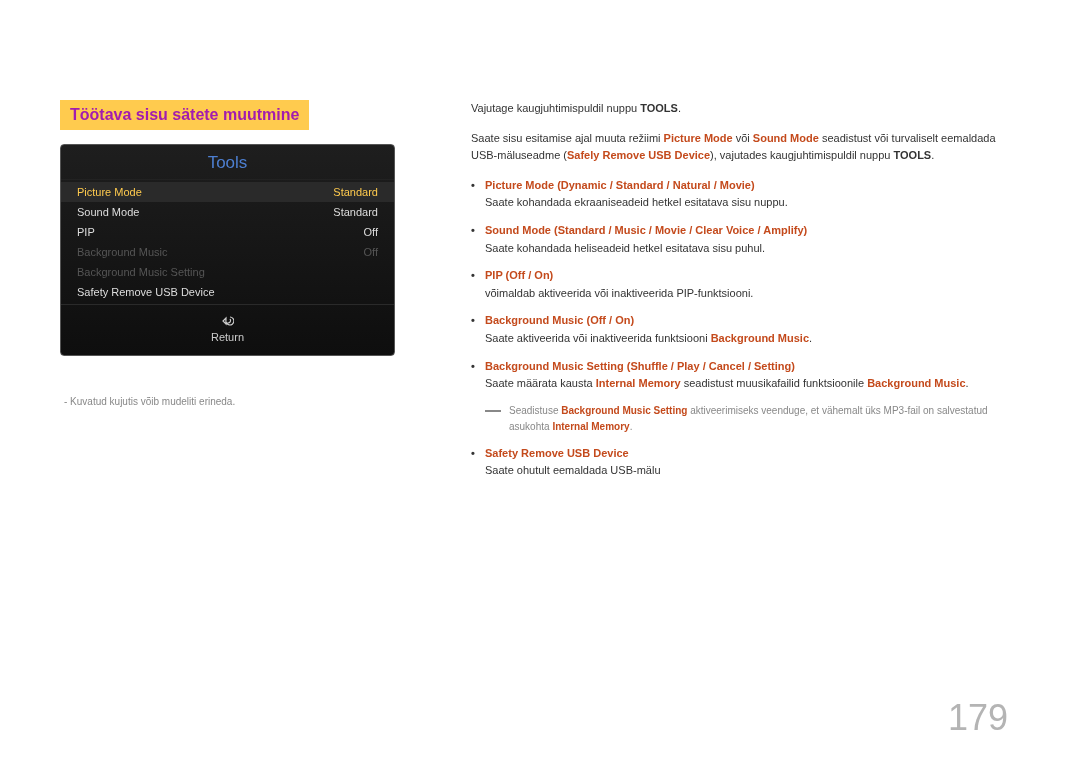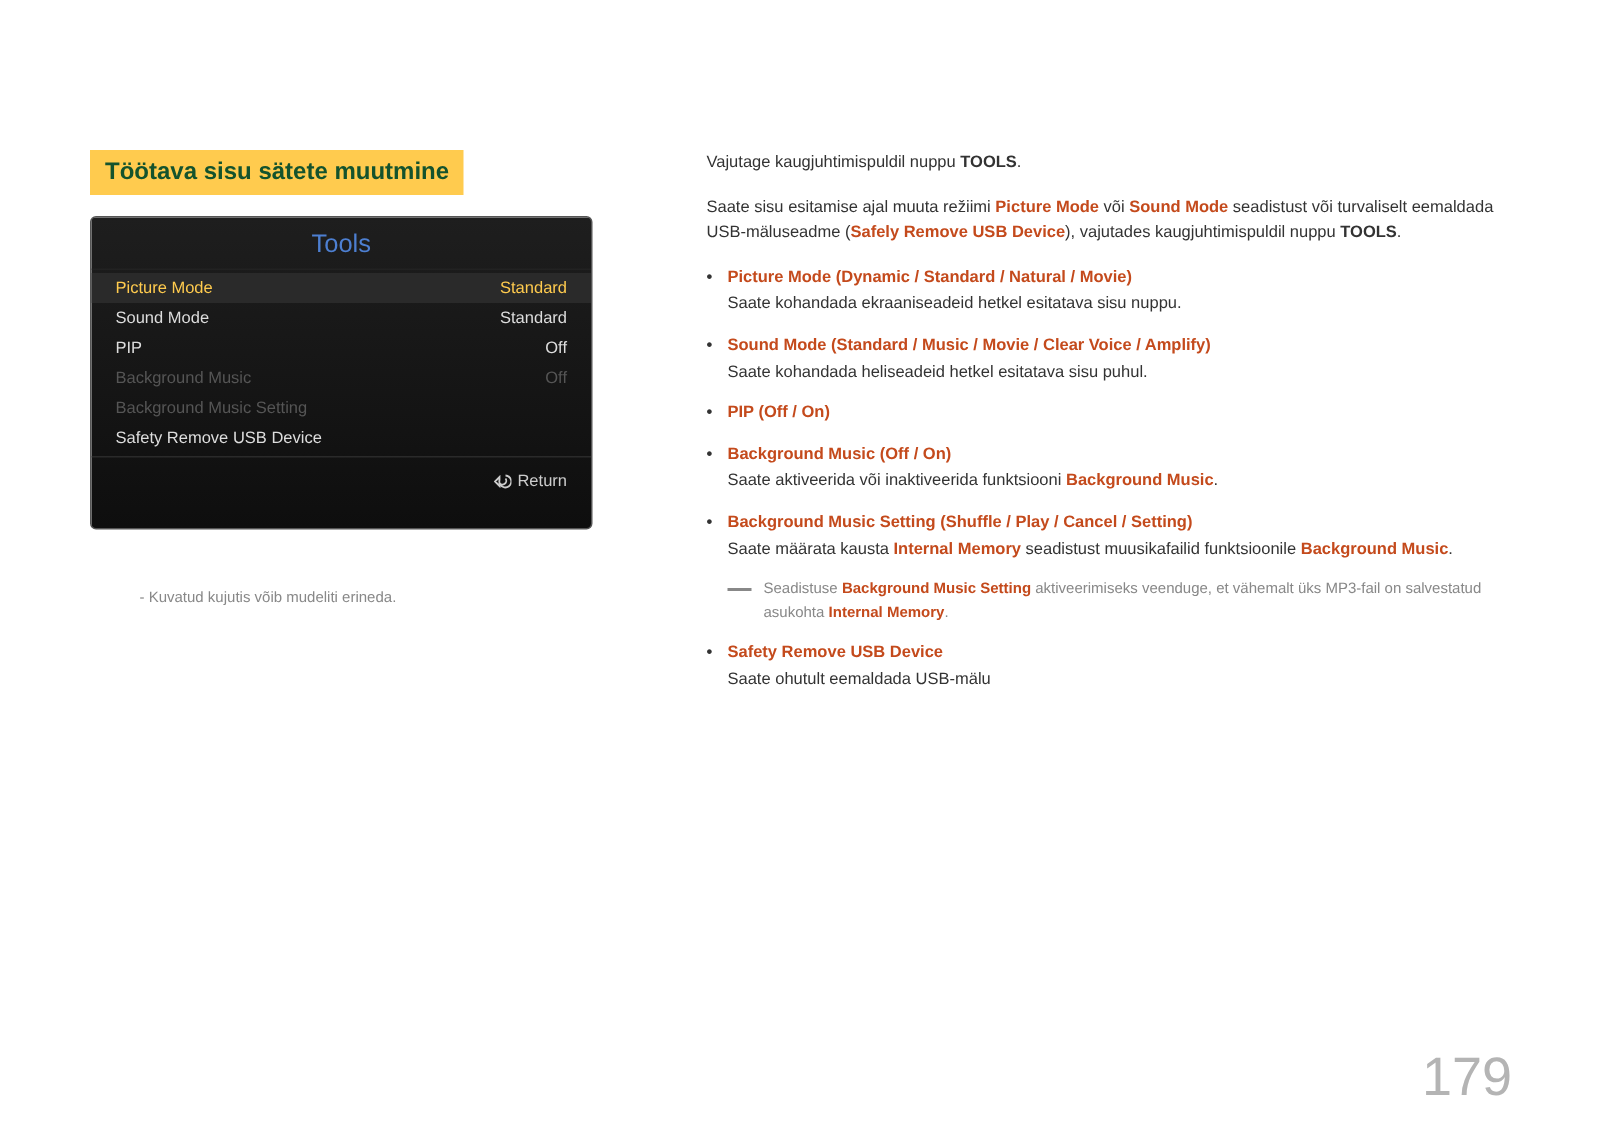--- a/index.html
+++ b/index.html
@@ -28,21 +28,21 @@
       flex-shrink: 0;
     }
 
     .right-column {
       flex: 1;
       margin-left: 46px;
     }
 
     .section-title {
       background: #ffcb4e;
-      color: #14532d;
+      color: #a21caf;
       font-weight: bold;
       font-size: 16px;
       padding: 6px 10px;
       display: inline-block;
       margin-bottom: 12px;
     }
 
     .tools-panel {
       background: linear-gradient(180deg, #1e1e1e 0%, #0e0e0e 100%);
       border: 1px solid #555;
@@ -83,40 +83,40 @@
     }
 
     .tools-row .value {
       font-size: 11px;
     }
 
     .tools-footer {
       text-align: left;
       color: #ccc;
       font-size: 11px;
-      padding: 10px 16px 25px 16px;
+      padding: 10px 16px 12px 16px;
       border-top: 1px solid #2a2a2a;
       display: flex;
       justify-content: flex-end;
       align-items: center;
       gap: 4px;
+      flex-direction: column;
     }
 
     .return-icon {
       display: inline-block;
       width: 12px;
       height: 12px;
     }
 
     .footnote {
       font-size: 10px;
       color: #888;
       margin-top: 40px;
       padding-left: 4px;
-      margin-left: 29px;
     }
 
     .intro-text {
       font-size: 11px;
       color: #333;
       line-height: 1.6;
       margin-bottom: 12px;
     }
 
     .intro-text .bold {
@@ -252,20 +252,21 @@
       <li class="bullet-item">
         <span class="bullet-title" id="bt0"><span>Picture Mode</span><span> (</span><span>Dynamic</span><span> / </span><span>Standard</span><span> / </span><span>Natural</span><span> / </span><span>Movie</span><span>)</span></span>
         <span class="bullet-desc">Saate kohandada ekraaniseadeid hetkel esitatava sisu nuppu.</span>
       </li>
       <li class="bullet-item">
         <span class="bullet-title" id="bt1"><span>Sound Mode</span><span> (</span><span>Standard</span><span> / </span><span>Music</span><span> / </span><span>Movie</span><span> / </span><span>Clear Voice</span><span> / </span><span>Amplify</span><span>)</span></span>
         <span class="bullet-desc">Saate kohandada heliseadeid hetkel esitatava sisu puhul.</span>
       </li>
       <li class="bullet-item">
         <span class="bullet-title" id="bt2"><span>PIP</span><span> (</span><span>Off</span><span> / </span><span>On</span><span>)</span></span>
+        <span class="bullet-desc">võimaldab aktiveerida või inaktiveerida PIP-funktsiooni.</span>
       </li>
       <li class="bullet-item">
         <span class="bullet-title" id="bt3"><span>Background Music</span><span> (</span><span>Off</span><span> / </span><span>On</span><span>)</span></span>
         <span class="bullet-desc">
           <span>Saate aktiveerida või inaktiveerida funktsiooni </span><span class="highlight">Background Music</span><span>.</span>
         </span>
       </li>
       <li class="bullet-item">
         <span class="bullet-title" id="bt4"><span>Background Music Setting</span><span> (</span><span>Shuffle</span><span> / </span><span>Play</span><span> / </span><span>Cancel</span><span> / </span><span>Setting</span><span>)</span></span>
         <span class="bullet-desc">

